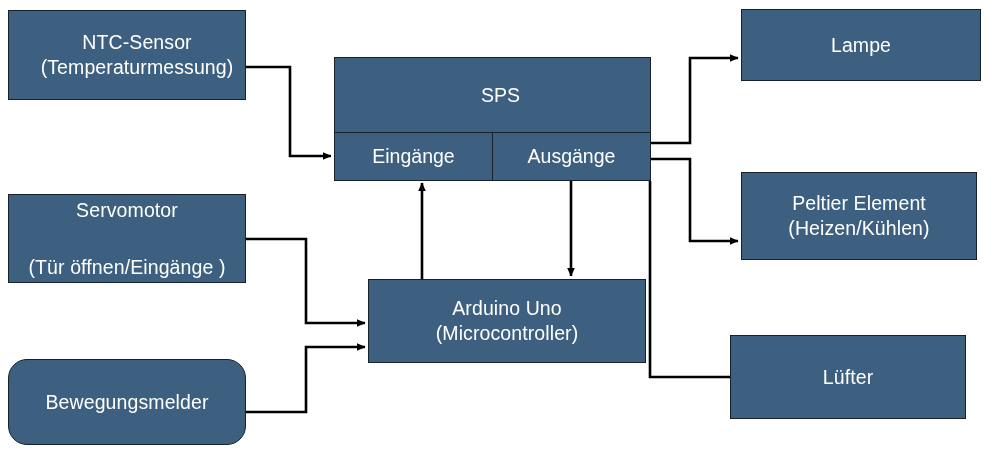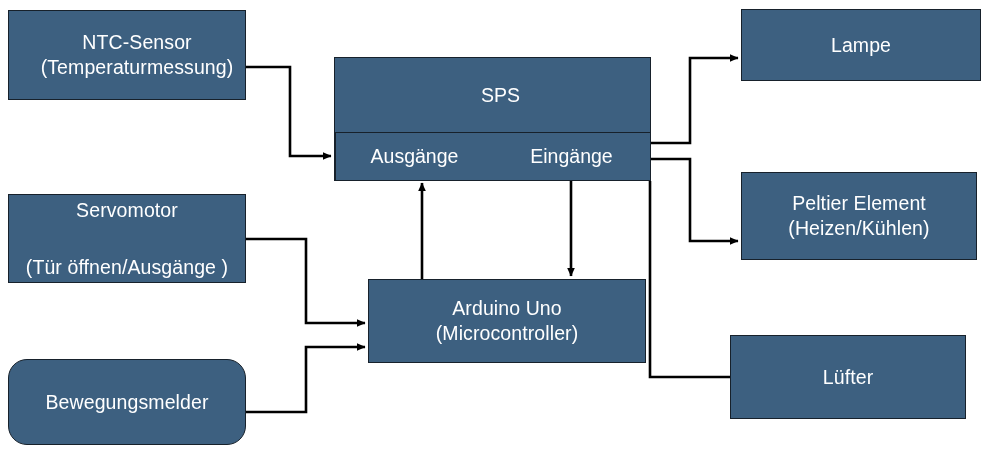--- a/index.html
+++ b/index.html
@@ -108,39 +108,39 @@
     </g>
   </svg>
 
   <div class="node" style="left:8px; top:10px; width:238px; height:90px;padding-left:20px;">
     <span>NTC-Sensor</span>
     <span class="line2">(Temperaturmessung)</span>
   </div>
 
   <div class="node" style="left:8px; top:194px; width:238px; height:89px;gap:32px;">
     <span>Servomotor</span>
-    <span class="line2">(Tür öffnen/Ausgänge )</span>
+    <span class="line2">(Tür öffnen/Eingänge )</span>
   </div>
 
   <div class="node" style="left:8px; top:359px; width:238px; height:86px;border-radius:19px;">
     <span>Bewegungsmelder</span>
   </div>
 
   <div class="sps-wrap" style="left:334px; top:57px; width:317px; height:124px;">
     <div class="sps-head">
       <span>
         <span>SPS</span><br>
       </span>
     </div>
     <div class="sps-ports">
+      <div class="sps-port left">
+        <span>Eingänge</span>
+      </div>
       <div class="sps-port right">
         <span>Ausgänge</span>
-      </div>
-      <div class="sps-port left">
-        <span>Eingänge</span>
       </div>
     </div>
   </div>
 
   <div class="node" style="left:368px; top:279px; width:278px; height:84px;">
     <span>Arduino Uno</span>
     <span class="line2">(Microcontroller)</span>
   </div>
 
   <div class="node" style="left:741px; top:9px; width:240px; height:72px;">

